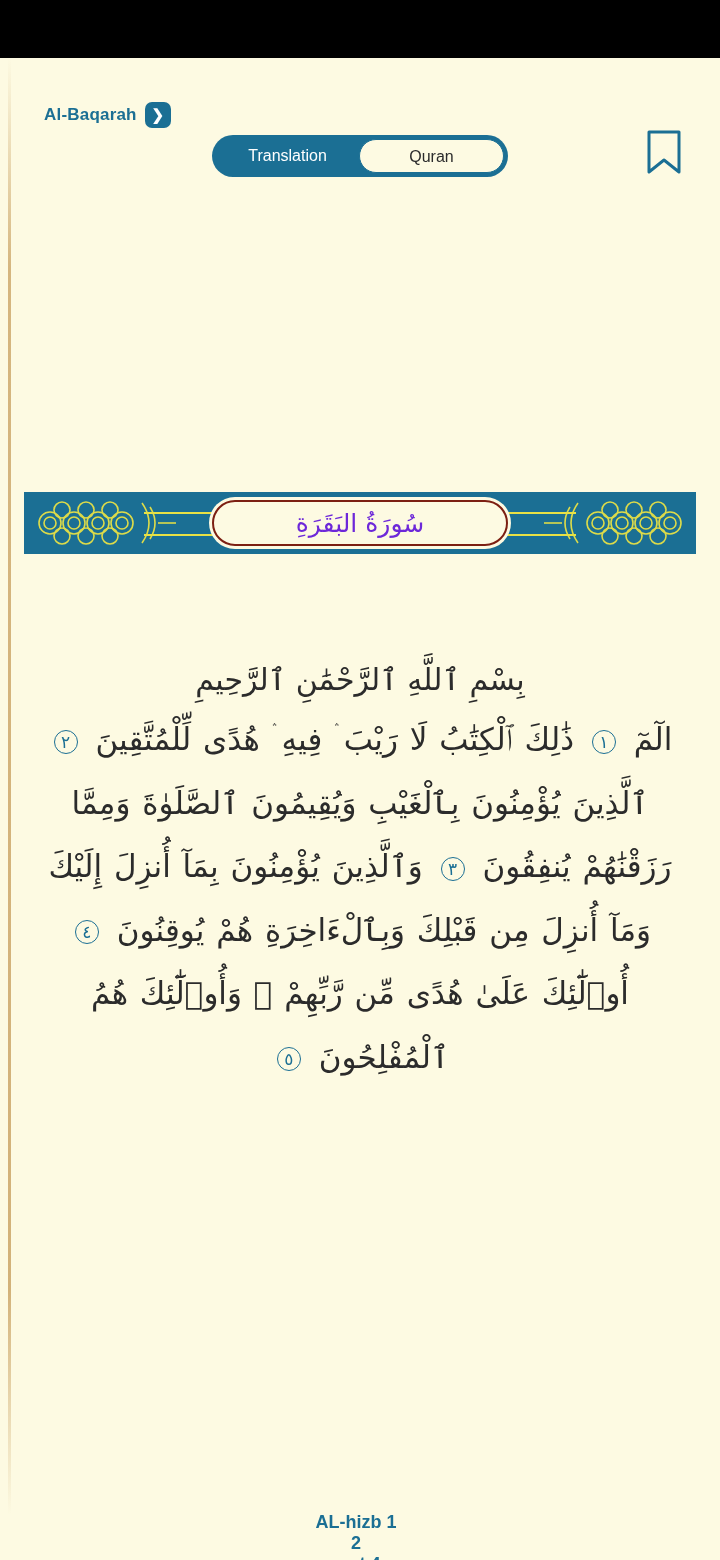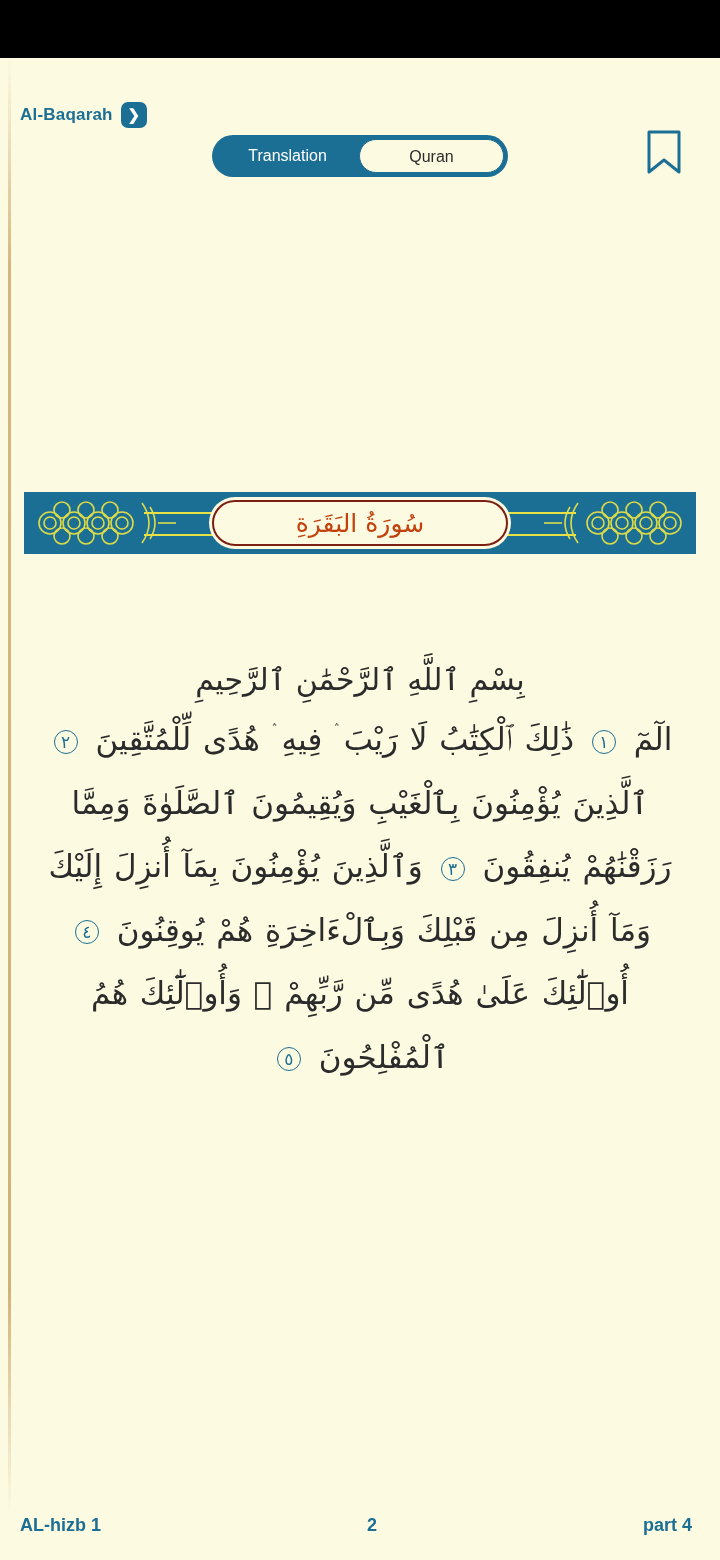--- a/index.html
+++ b/index.html
@@ -41,21 +41,21 @@
   }
   
   .topbar {
     position: absolute;
     top: 0; left: 0;
     width: 720px;
     height: 110px;
   }
   .surah-chip {
     position: absolute;
-    left: 20px; top: 44px;
+    left: 44px; top: 44px;
     display: flex;
     align-items: center;
     gap: 8px;
     cursor: pointer;
   }
   .surah-chip .label {
     color: #1b6f94;
     font-size: 17px;
     font-weight: bold;
     letter-spacing: .2px;
@@ -136,21 +136,21 @@
     background: #fdfae2;
     border: 2px solid #7c1f12;
     box-shadow: 0 0 0 3px #fdfae2;
     display: flex;
     align-items: center;
     justify-content: center;
   }
   .cartouche .name {
     font-family: "DejaVu Sans", sans-serif;
     font-size: 25px;
-    color: #c2410c;
+    color: #6d28d9;
     direction: rtl;
     white-space: nowrap;
   }
   
   .quran {
     position: absolute;
     left: 28px; top: 598px;
     width: 664px;
     direction: rtl;
     text-align: center;
@@ -186,20 +186,21 @@
     left: 0; bottom: 22px;
     width: 712px;
     height: 26px;
     display: flex;
     align-items: center;
     justify-content: space-between;
     padding: 0 20px;
     color: #1b6f94;
     font-size: 18px;
     font-weight: bold;
+    flex-direction: column;
   }
   .footer .center { font-weight: bold; }
 </style>
 </head>
 <body>
 
 <div id="screen">
 
   <div class="status-bar"></div>
 

